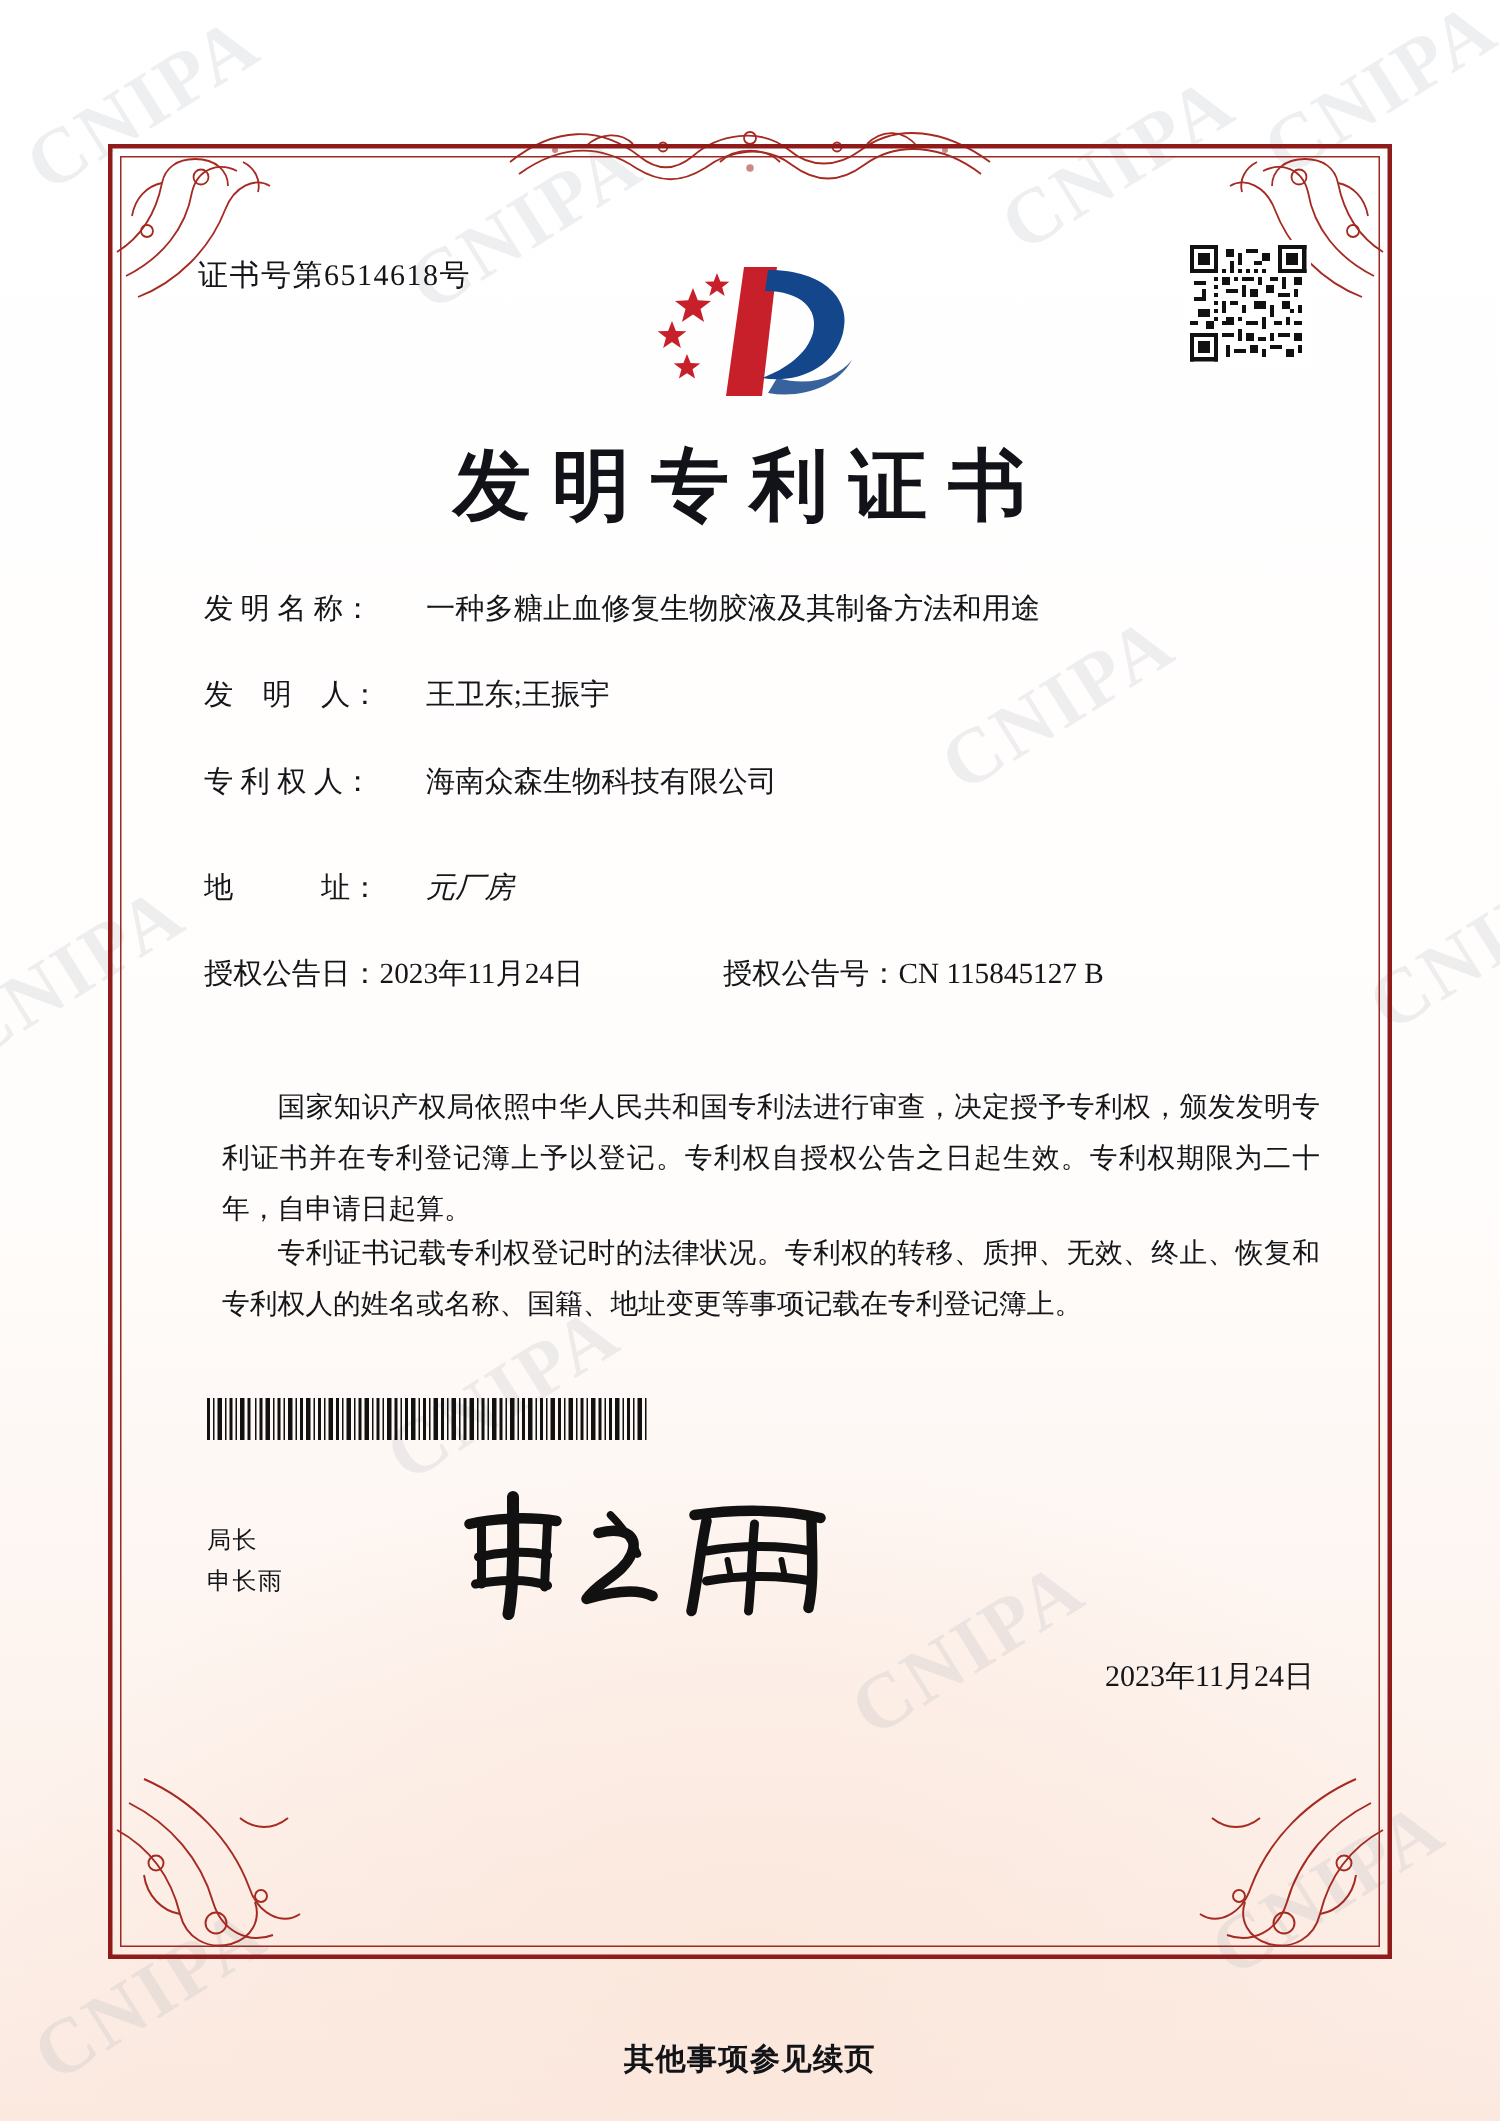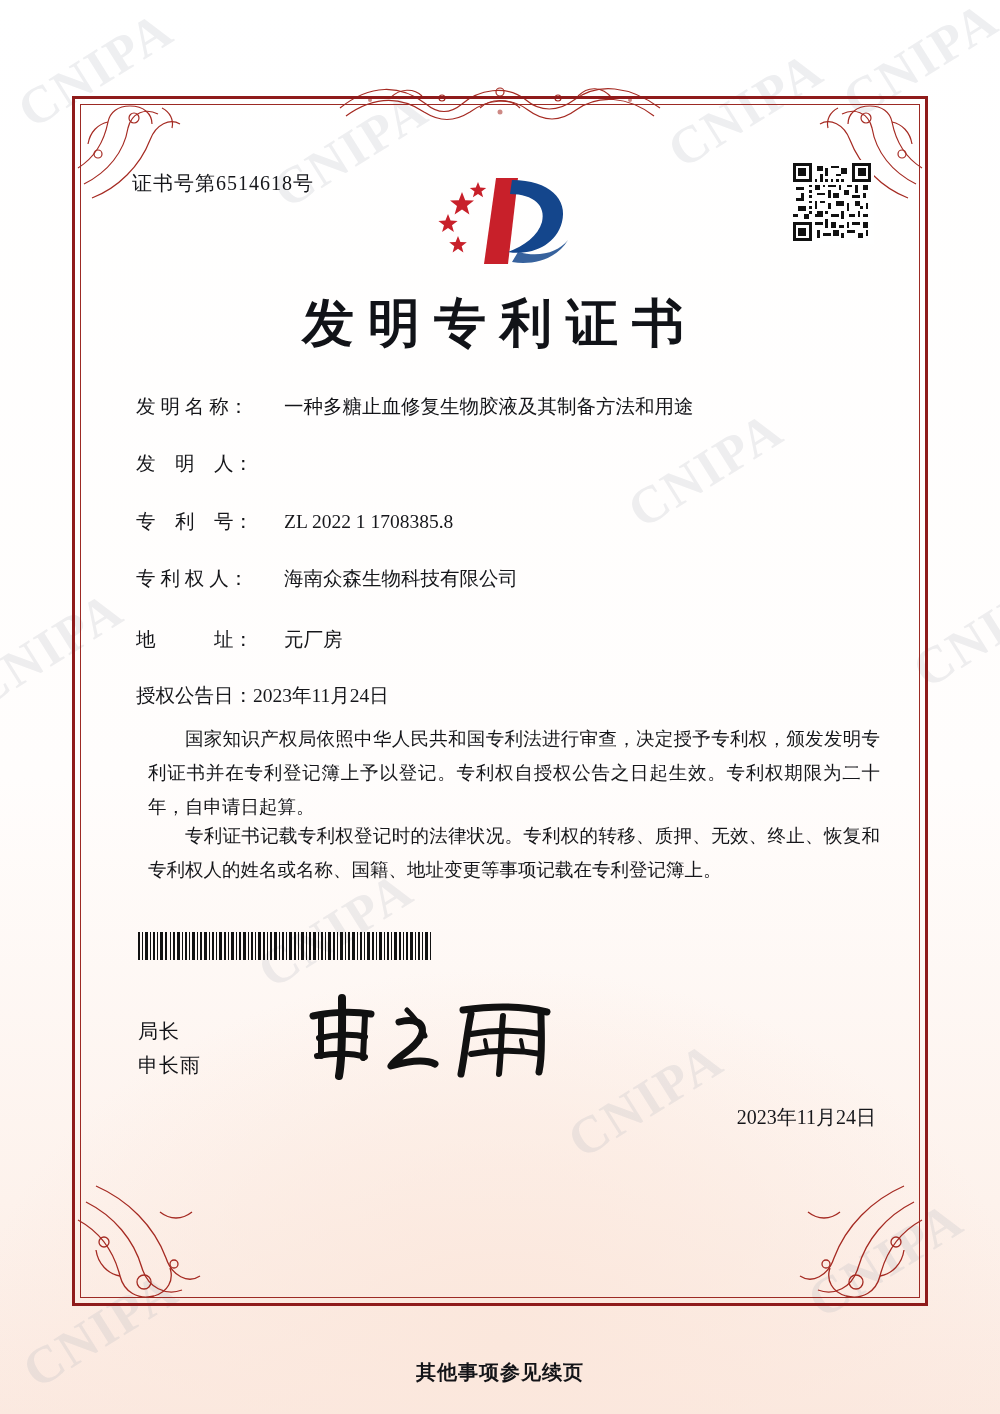--- a/index.html
+++ b/index.html
@@ -121,21 +121,22 @@
   .row .val {
     flex: 1;
   }
   .lbl-sp0 { letter-spacing: 1px; }
   .lbl-addr { letter-spacing: 0; }
   .addr-ind {
     display: block;
   }
   .addr-second {
     display: block;
-    margin-top: 4px;
+    margin-top: 14px;
+    font-style: italic;
   }
 
   .grant-row {
     display: flex;
     align-items: baseline;
     margin-bottom: 10px;
     font-size: 19.5px;
     gap: 16px;
   }
   .grant-row .g1 { width: 330px; flex: 0 0 330px; }
@@ -159,21 +160,21 @@
     left: 58px;
     top: 828px;
     height: 28px;
     width: 300px;
   }
 
   .sign-block {
     position: absolute;
     left: 58px;
     top: 910px;
-    font-size: 20px;
+    font-size: 16px;
     line-height: 1.7;
     color: #15161a;
     letter-spacing: 1px;
   }
 
   .signature {
     position: absolute;
     left: 215px;
     top: 888px;
     width: 290px;
@@ -415,43 +416,43 @@
 
     <div class="fields">
 
       <div class="row">
         <div class="lbl">发 明 名 称：</div>
         <div class="val">一种多糖止血修复生物胶液及其制备方法和用途</div>
       </div>
 
       <div class="row">
         <div class="lbl">发　明　人：</div>
+        <div class="val">王卫东;王振宇</div>
       </div>
 
-      <div class="row">
-        <div class="lbl">专　利　号：</div>
-        <div class="val">ZL 2022 1 1708385.8</div>
-      </div>
 
 
       <div class="row">
         <div class="lbl">专 利 权 人：</div>
         <div class="val">海南众森生物科技有限公司</div>
       </div>
 
       <div class="row">
         <div class="lbl lbl-addr">地　　　址：</div>
         <div class="val">
           <span class="addr-second">元厂房</span>
         </div>
       </div>
 
       <div class="grant-row">
         <div class="g1">
           <span>授权公告日：</span><span>2023年11月24日</span>
+        </div>
+        <div class="g2">
+          <span>授权公告号：</span><span>CN 115845127 B</span>
         </div>
       </div>
 
     </div>
 
     <div class="para p1">
       <p>国家知识产权局依照中华人民共和国专利法进行审查，决定授予专利权，颁发发明专利证书并在专利登记簿上予以登记。专利权自授权公告之日起生效。专利权期限为二十年，自申请日起算。</p>
     </div>
     <div class="para p2">
       <p>专利证书记载专利权登记时的法律状况。专利权的转移、质押、无效、终止、恢复和专利权人的姓名或名称、国籍、地址变更等事项记载在专利登记簿上。</p>

